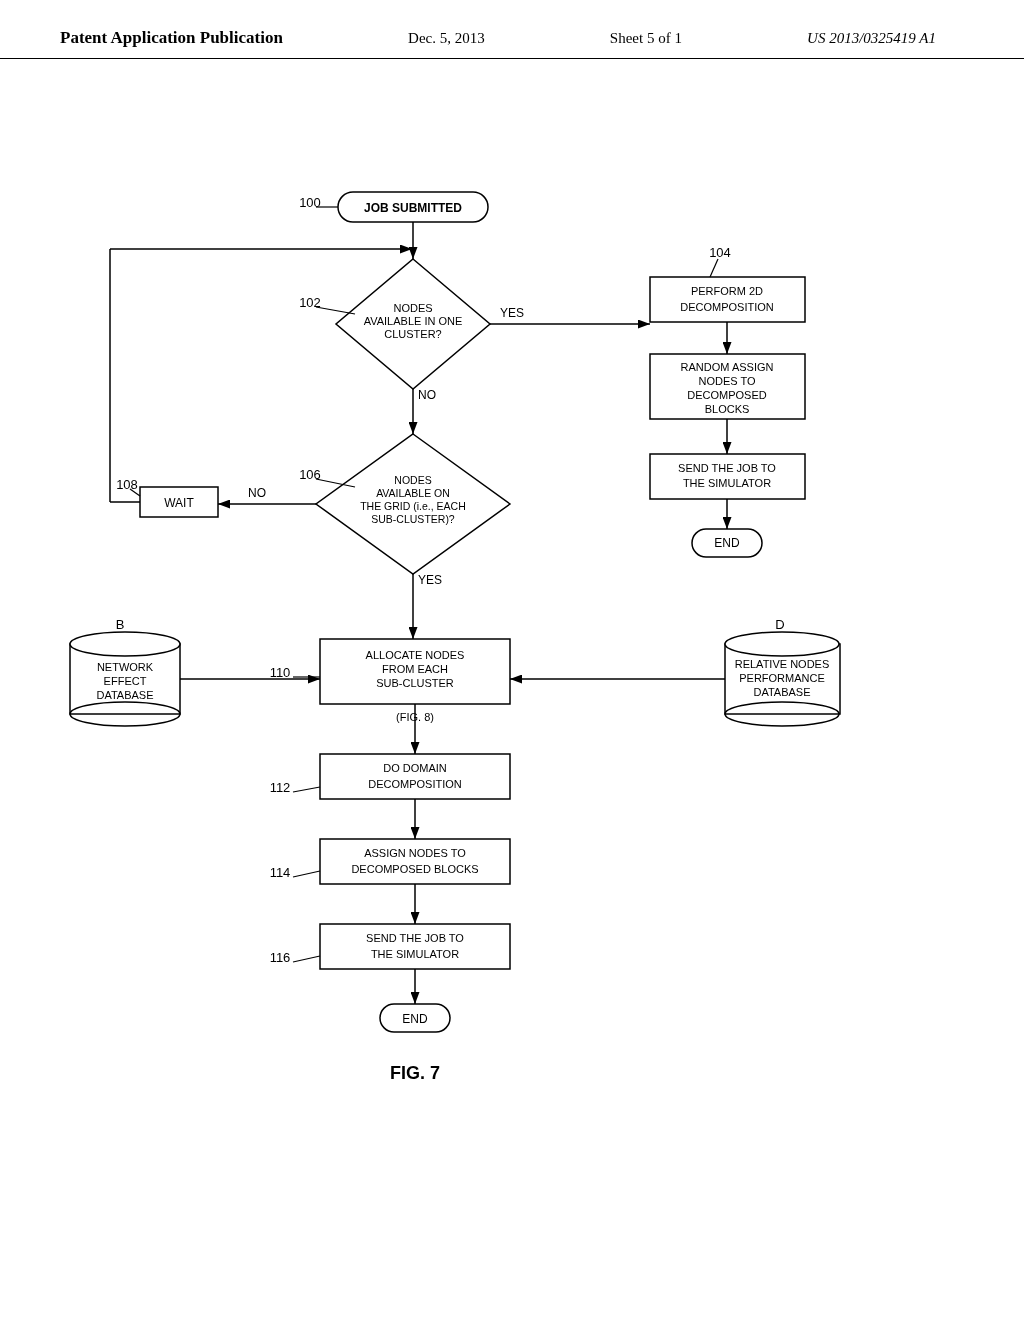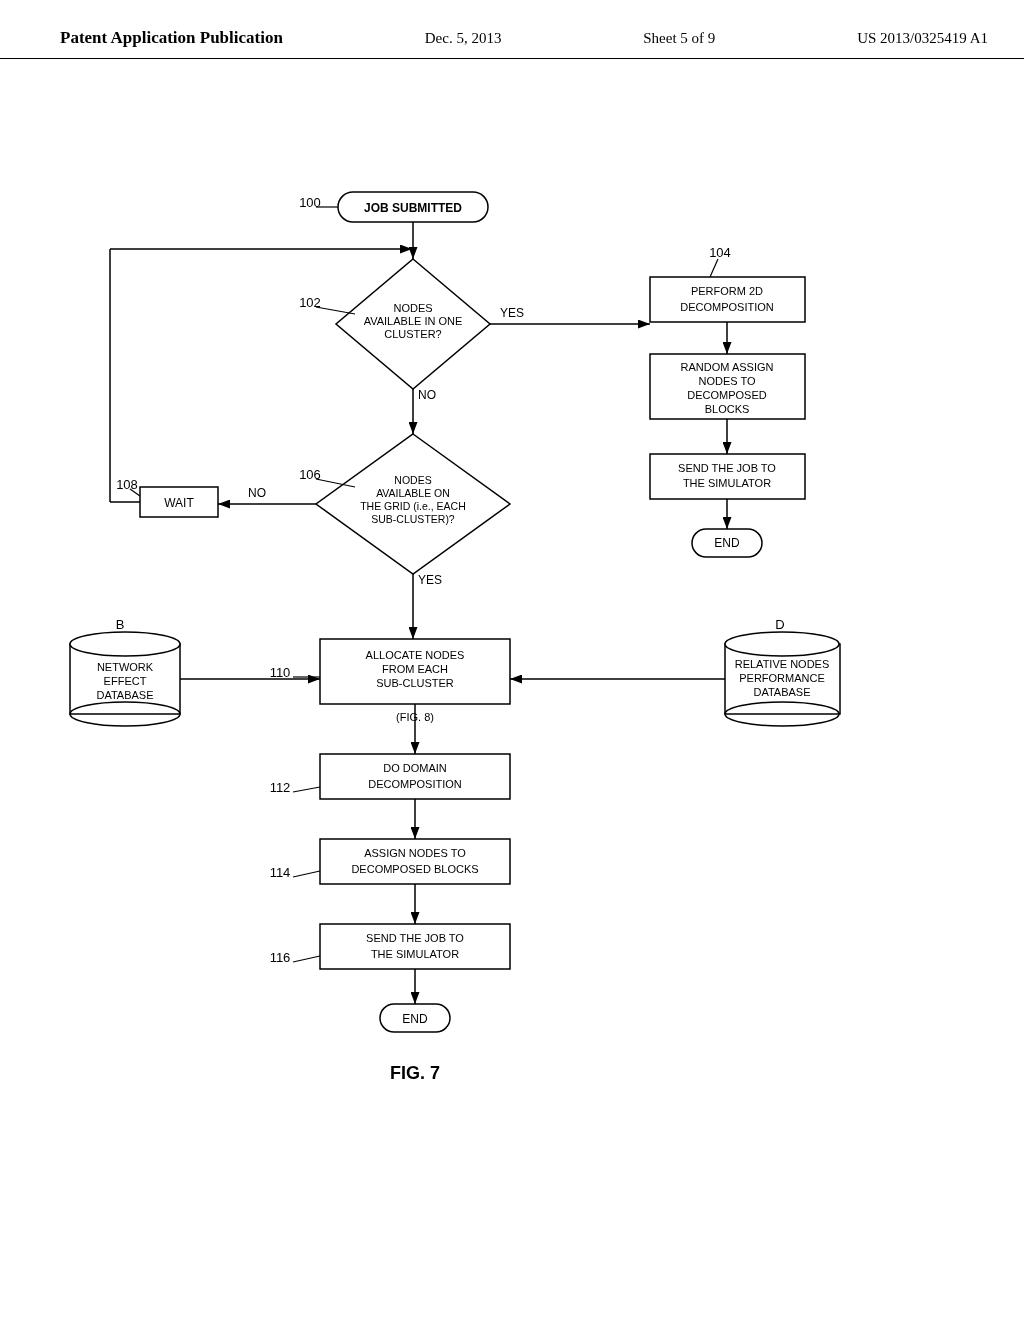--- a/index.html
+++ b/index.html
@@ -10,32 +10,33 @@
       font-family: 'Times New Roman', Times, serif;
       position: relative;
       overflow: hidden;
     }
 
     
     .header {
       display: flex;
       justify-content: space-between;
       align-items: baseline;
-      padding: 28px 36px 10px 60px;
+      padding: 28px 88px 10px 60px;
       border-bottom: 1px solid #000;
     }
     .header-left {
       font-weight: bold;
       font-size: 17px;
     }
     .header-center {
       font-size: 15px;
     }
     .header-right {
       font-size: 15px;
+      font-style: italic;
     }
 
     
     .diagram-area {
       position: relative;
       width: 100%;
       height: calc(100% - 80px);
       text-decoration: underline;
     }
 
@@ -48,21 +49,21 @@
     }
 
     
   </style>
 </head>
 <body>
 
 <div class="header">
   <span class="header-left">Patent Application Publication</span>
   <span class="header-center">Dec. 5, 2013</span>
-  <span class="header-center">Sheet 5 of 9</span>
+  <span class="header-center">Sheet 5 of 1</span>
   <span class="header-right">US 2013/0325419 A1</span>
 </div>
 
 <div class="diagram-area">
   <svg viewBox="0 0 1024 1240" xmlns="http://www.w3.org/2000/svg">
     <defs>
       <marker id="arrowhead" markerWidth="8" markerHeight="6" refX="8" refY="3" orient="auto">
         <polygon points="0 0, 8 3, 0 6" fill="#000"></polygon>
       </marker>
     </defs>

